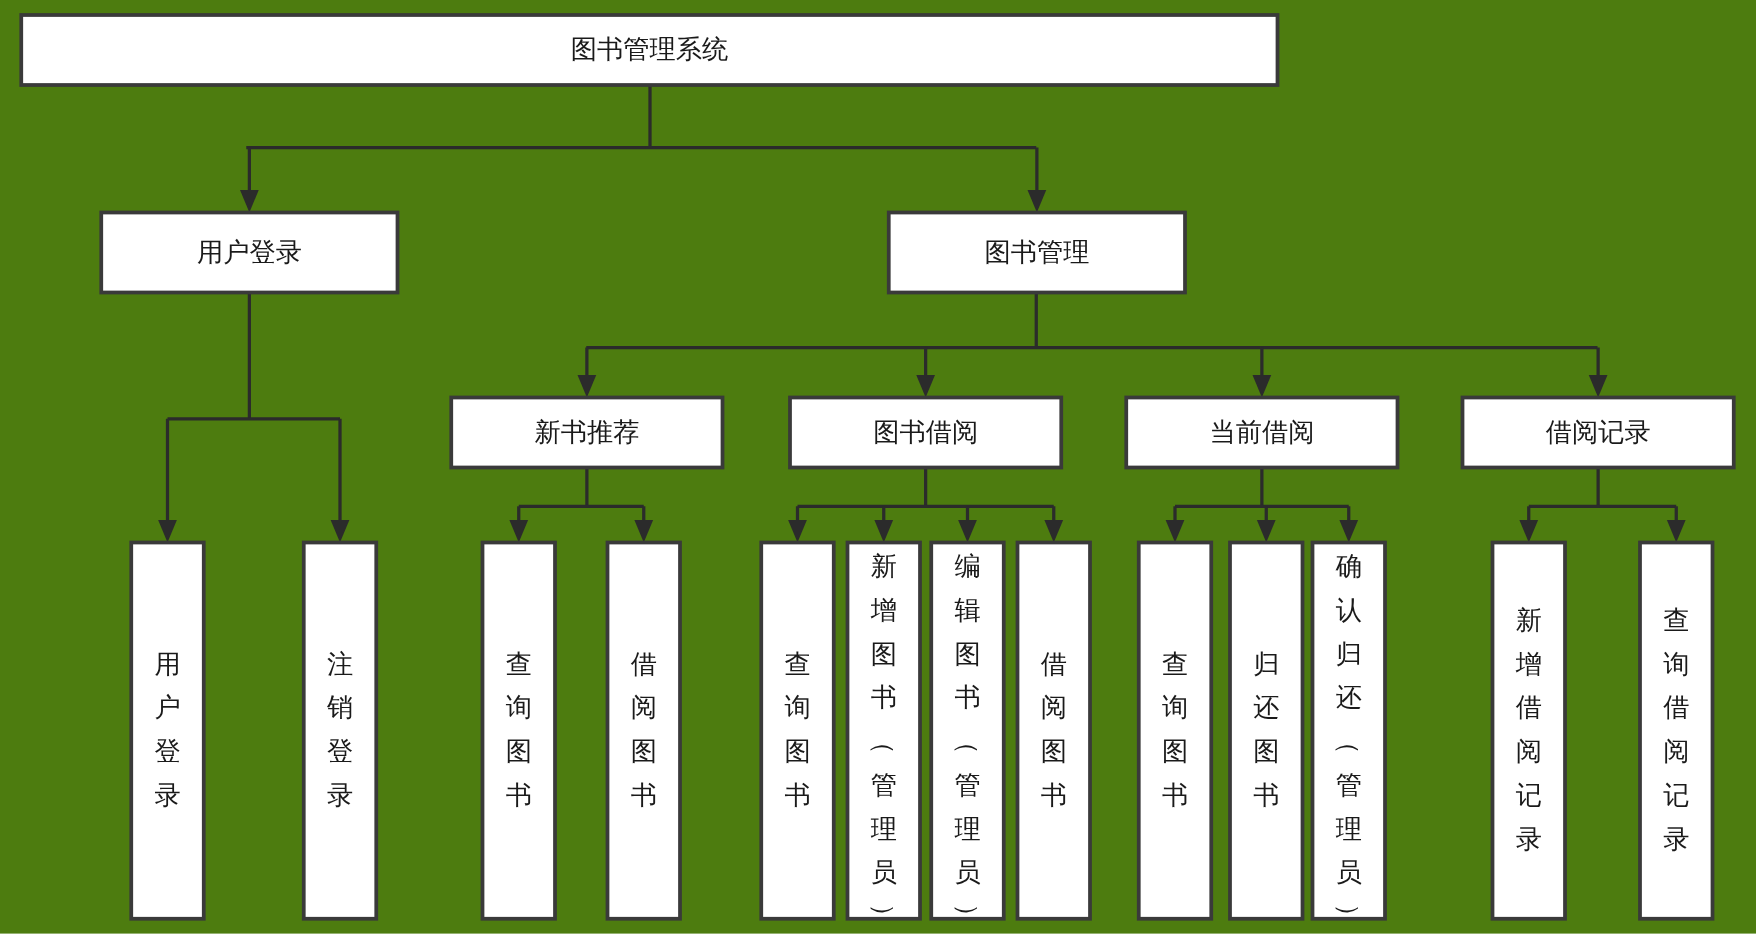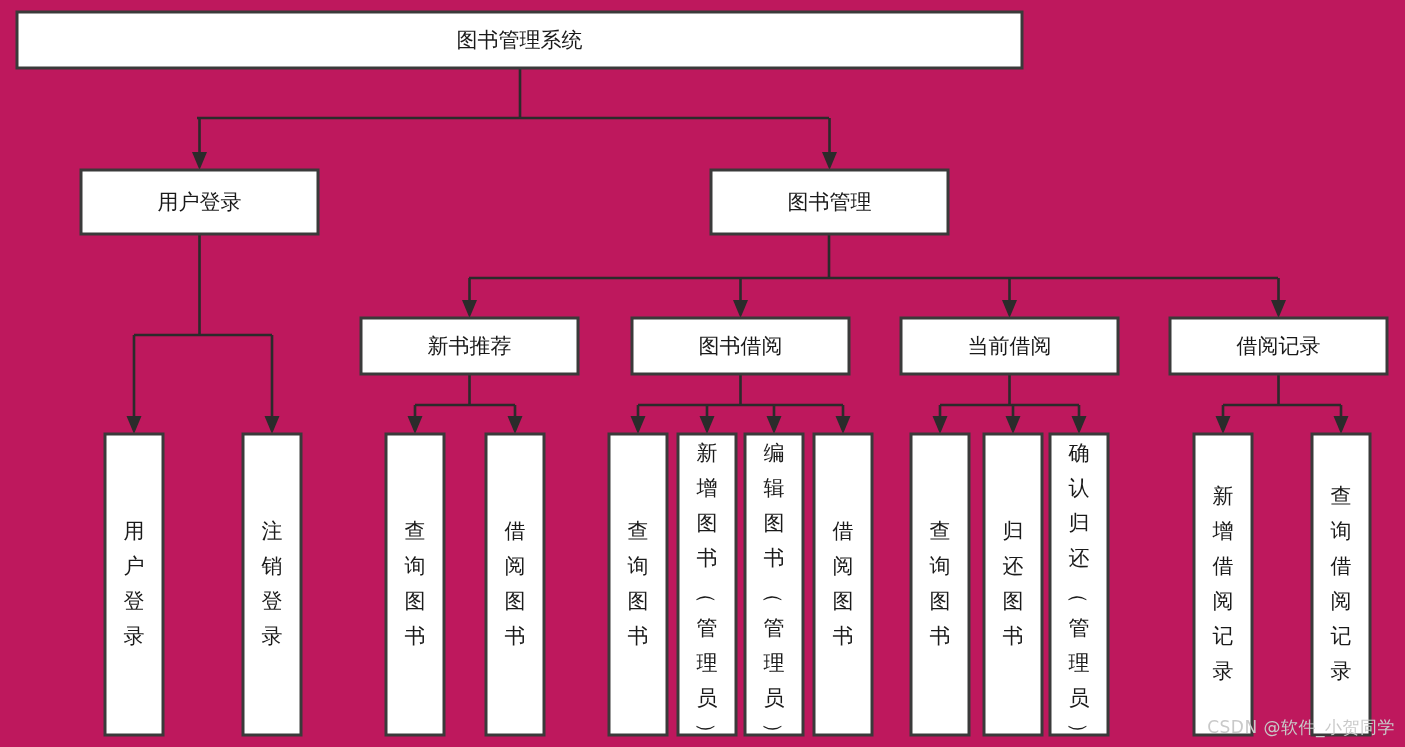--- a/index.html
+++ b/index.html
@@ -10,21 +10,21 @@
   body {
     width: 1405px;
     height: 747px;
     font-family: "DejaVu Sans", "Liberation Sans", sans-serif;
     overflow: hidden;
   }
   #diagram-root {
     position: relative;
     width: 1405px;
     height: 747px;
-    background: #be185d;
+    background: #4d7c0f;
   }
   svg#tree-svg {
     position: absolute;
     left: 0;
     top: 0;
     width: 1405px;
     height: 747px;
   }
   .node-box {
     fill: #ffffff;
@@ -287,15 +287,14 @@
             <text x="1341" y="538" class="leaf-char">询</text>
             <text x="1341" y="573" class="leaf-char">借</text>
             <text x="1341" y="608" class="leaf-char">阅</text>
             <text x="1341" y="643" class="leaf-char">记</text>
             <text x="1341" y="678" class="leaf-char">录</text>
           </g>
         </g>
       </g>
   </svg>
 
-  <div class="watermark">CSDN @软件_小贺同学</div>
 
 </div>
 
 </body></html>

